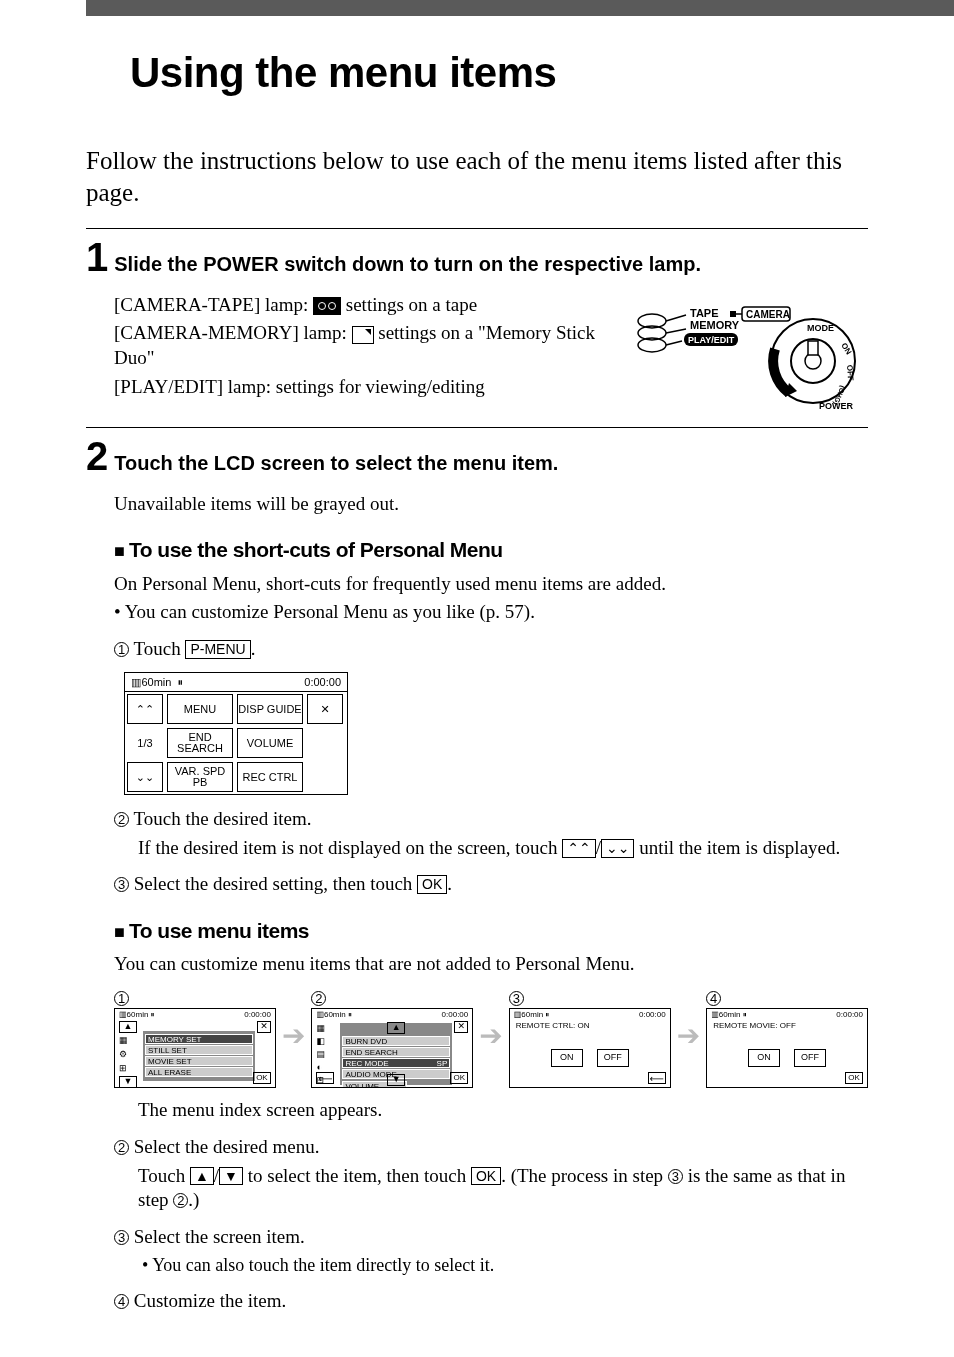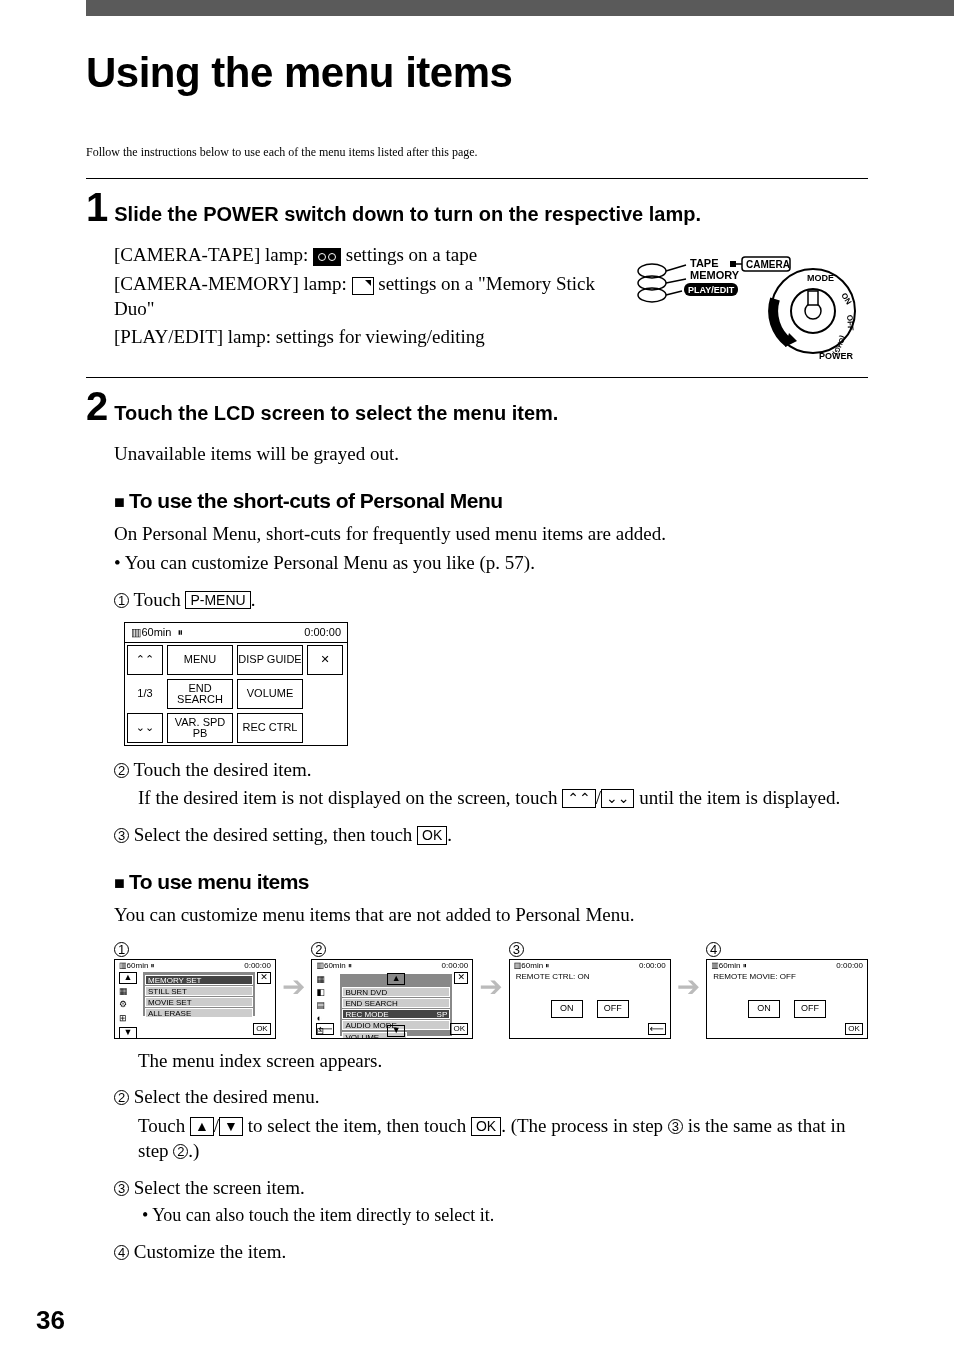--- a/index.html
+++ b/index.html
@@ -20,28 +20,29 @@
   .content {
     padding: 12px 86px 40px 86px;
   }
   h1 {
     font-family: Arial, Helvetica, sans-serif;
     font-weight: 900;
     font-size: 42px;
     margin-top: 18px;
     margin-bottom: 44px;
     letter-spacing: -0.5px;
+    margin-left: 44px;
   }
   .divider {
     border: none;
     border-top: 1px solid #000;
     margin: 14px 0 6px 0;
   }
   .intro {
-    font-size: 12px;
+    font-size: 25px;
     margin-bottom: 18px;
   }
   .step-row {
     display: flex;
     align-items: baseline;
     gap: 6px;
     margin-top: 8px;
   }
   .step-num {
     font-family: Arial, Helvetica, sans-serif;
@@ -198,21 +199,21 @@
     display: flex; align-items: center; justify-content: center;
     font-size: 8px;
   }
   .screen-back {
     position: absolute; bottom: 3px; right: 4px;
     border: 1px solid #000; width: 18px; height: 12px;
     display: flex; align-items: center; justify-content: center;
     font-size: 10px;
   }
   .dark-band {
-    position: absolute; left: 28px; right: 20px; top: 12px; height: 44px;
+    position: absolute; left: 28px; right: 20px; top: 22px; height: 50px;
     background: #888; padding: 2px;
   }
   .dark-band .line {
     background: #ccc; border: 1px solid #fff; color: #000;
     font-size: 8px; padding: 0 2px; margin: 1px 0; height: 10px;
     overflow: hidden;
   }
   .dark-band .linehl { background: #444; color: #fff; }
   .arr-col {
     position: absolute; left: 4px; top: 12px; bottom: 4px;

